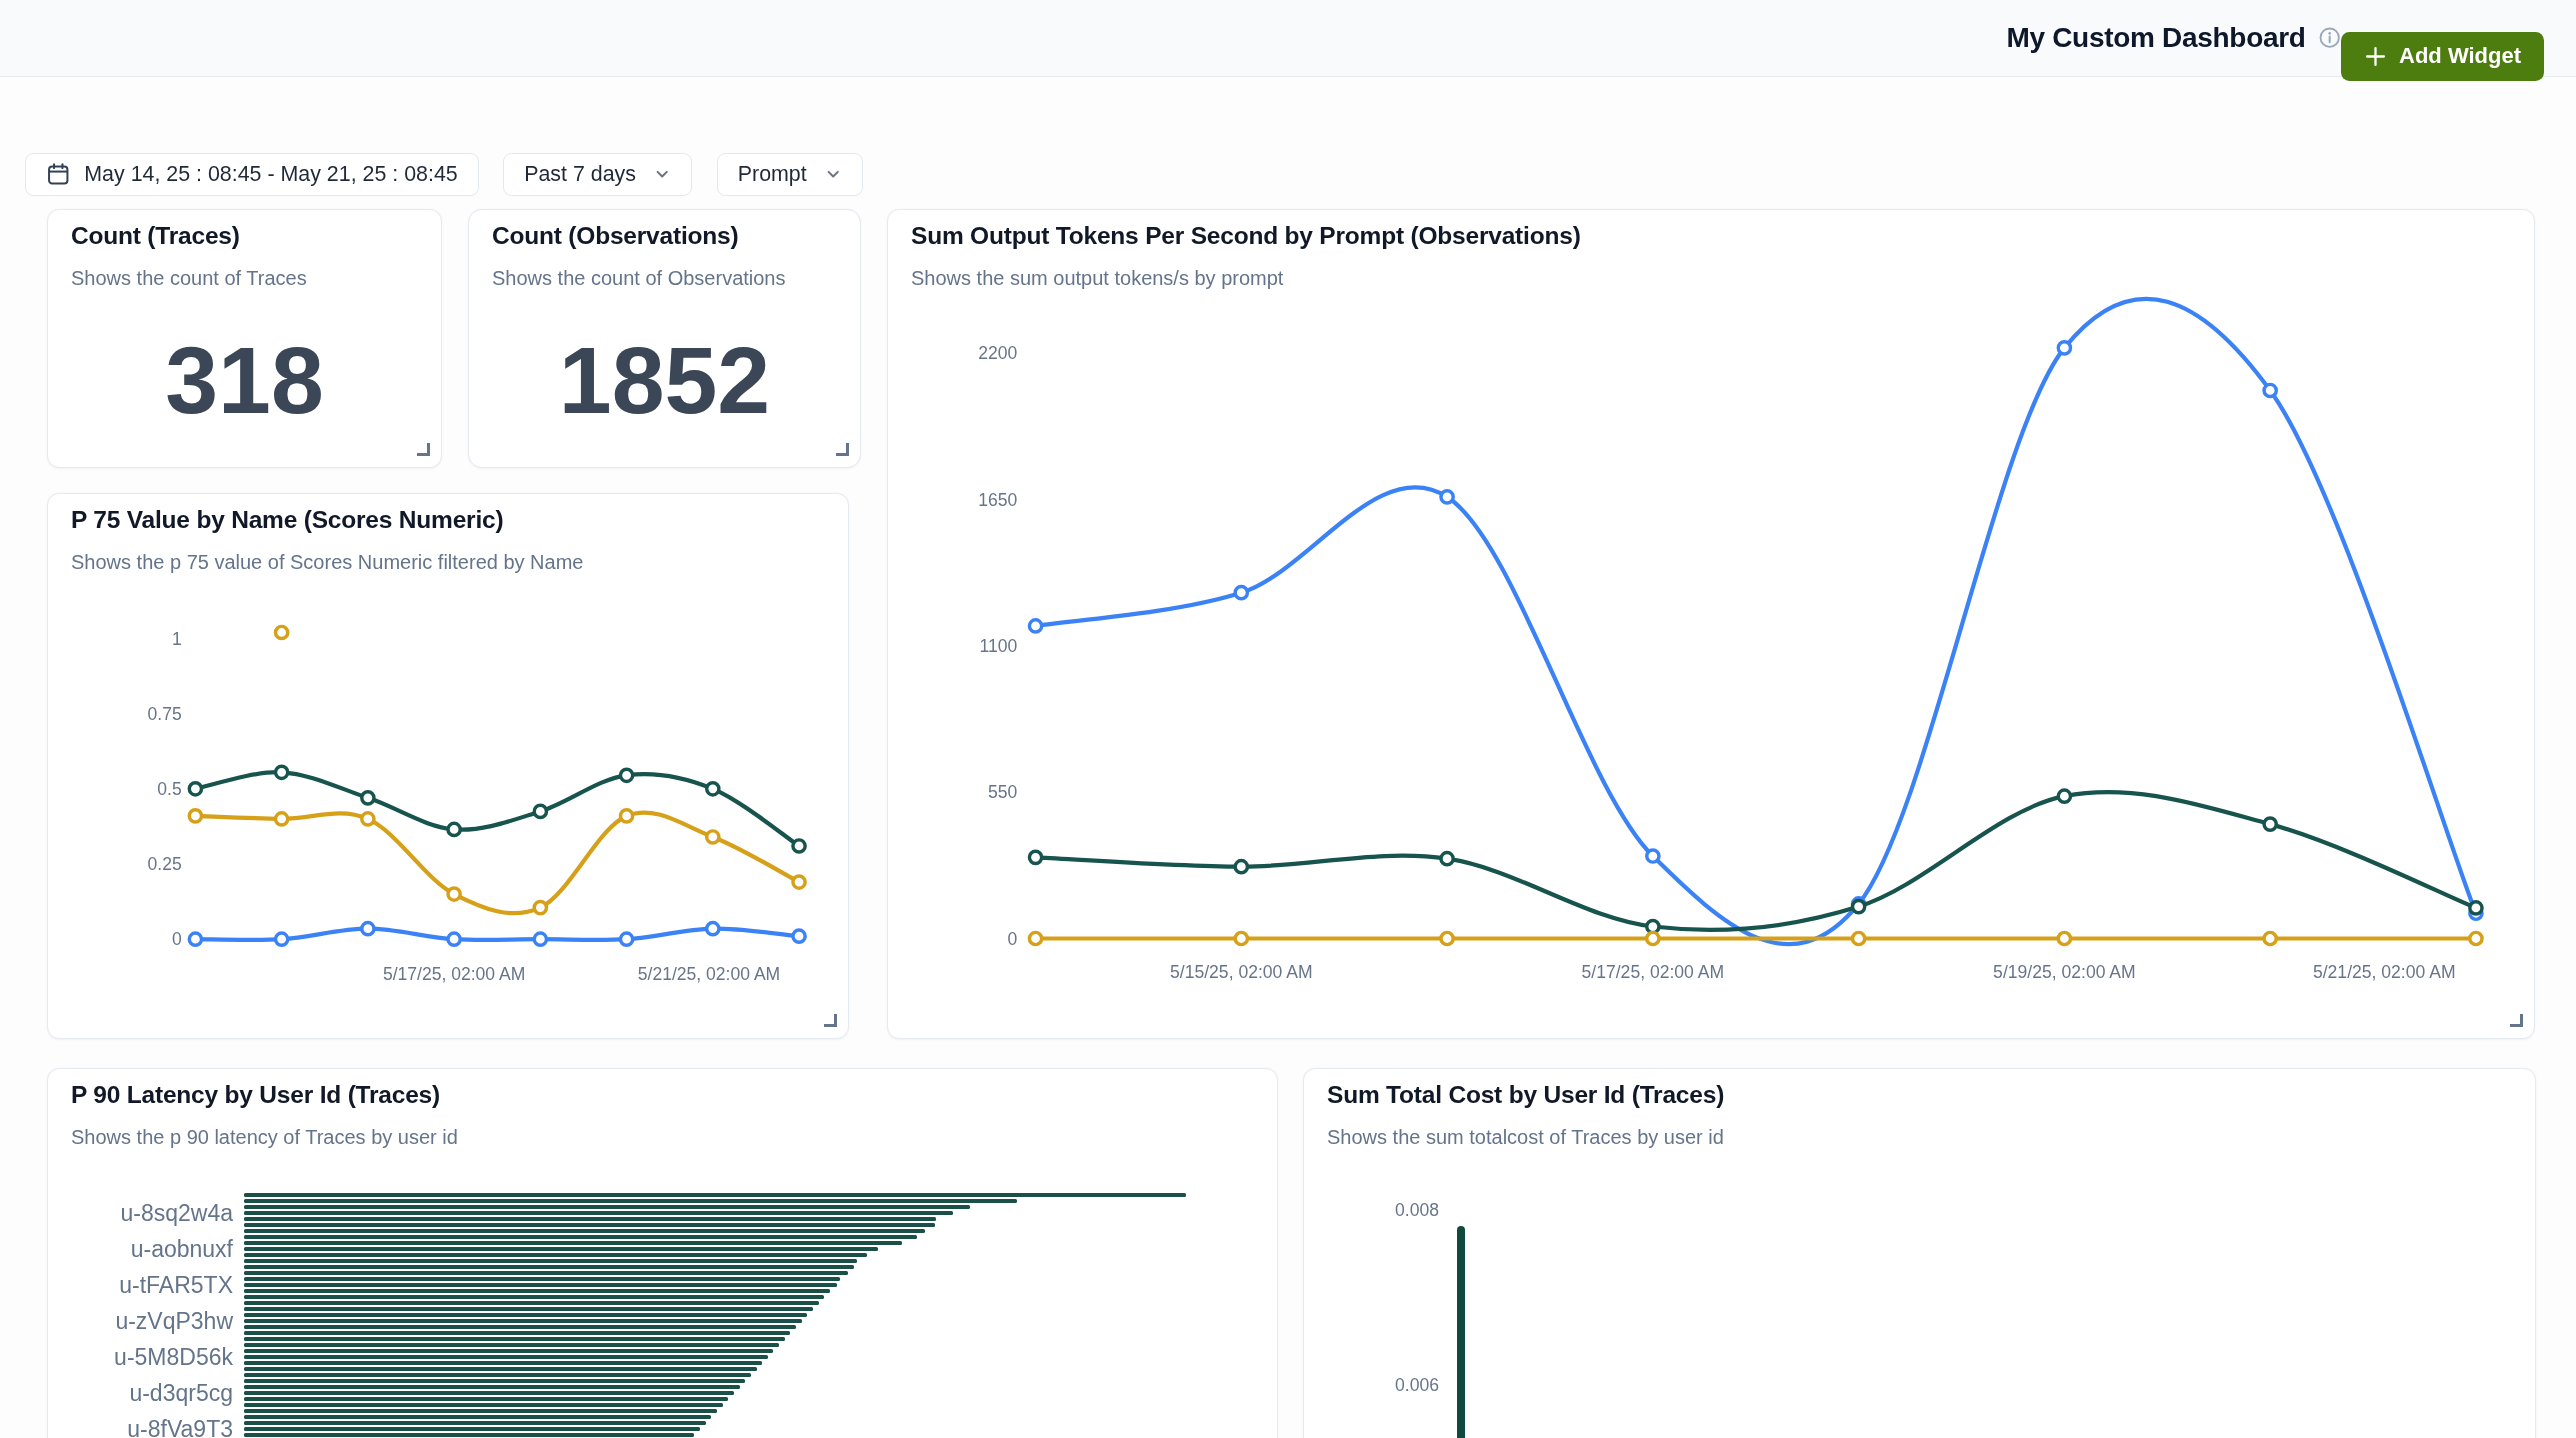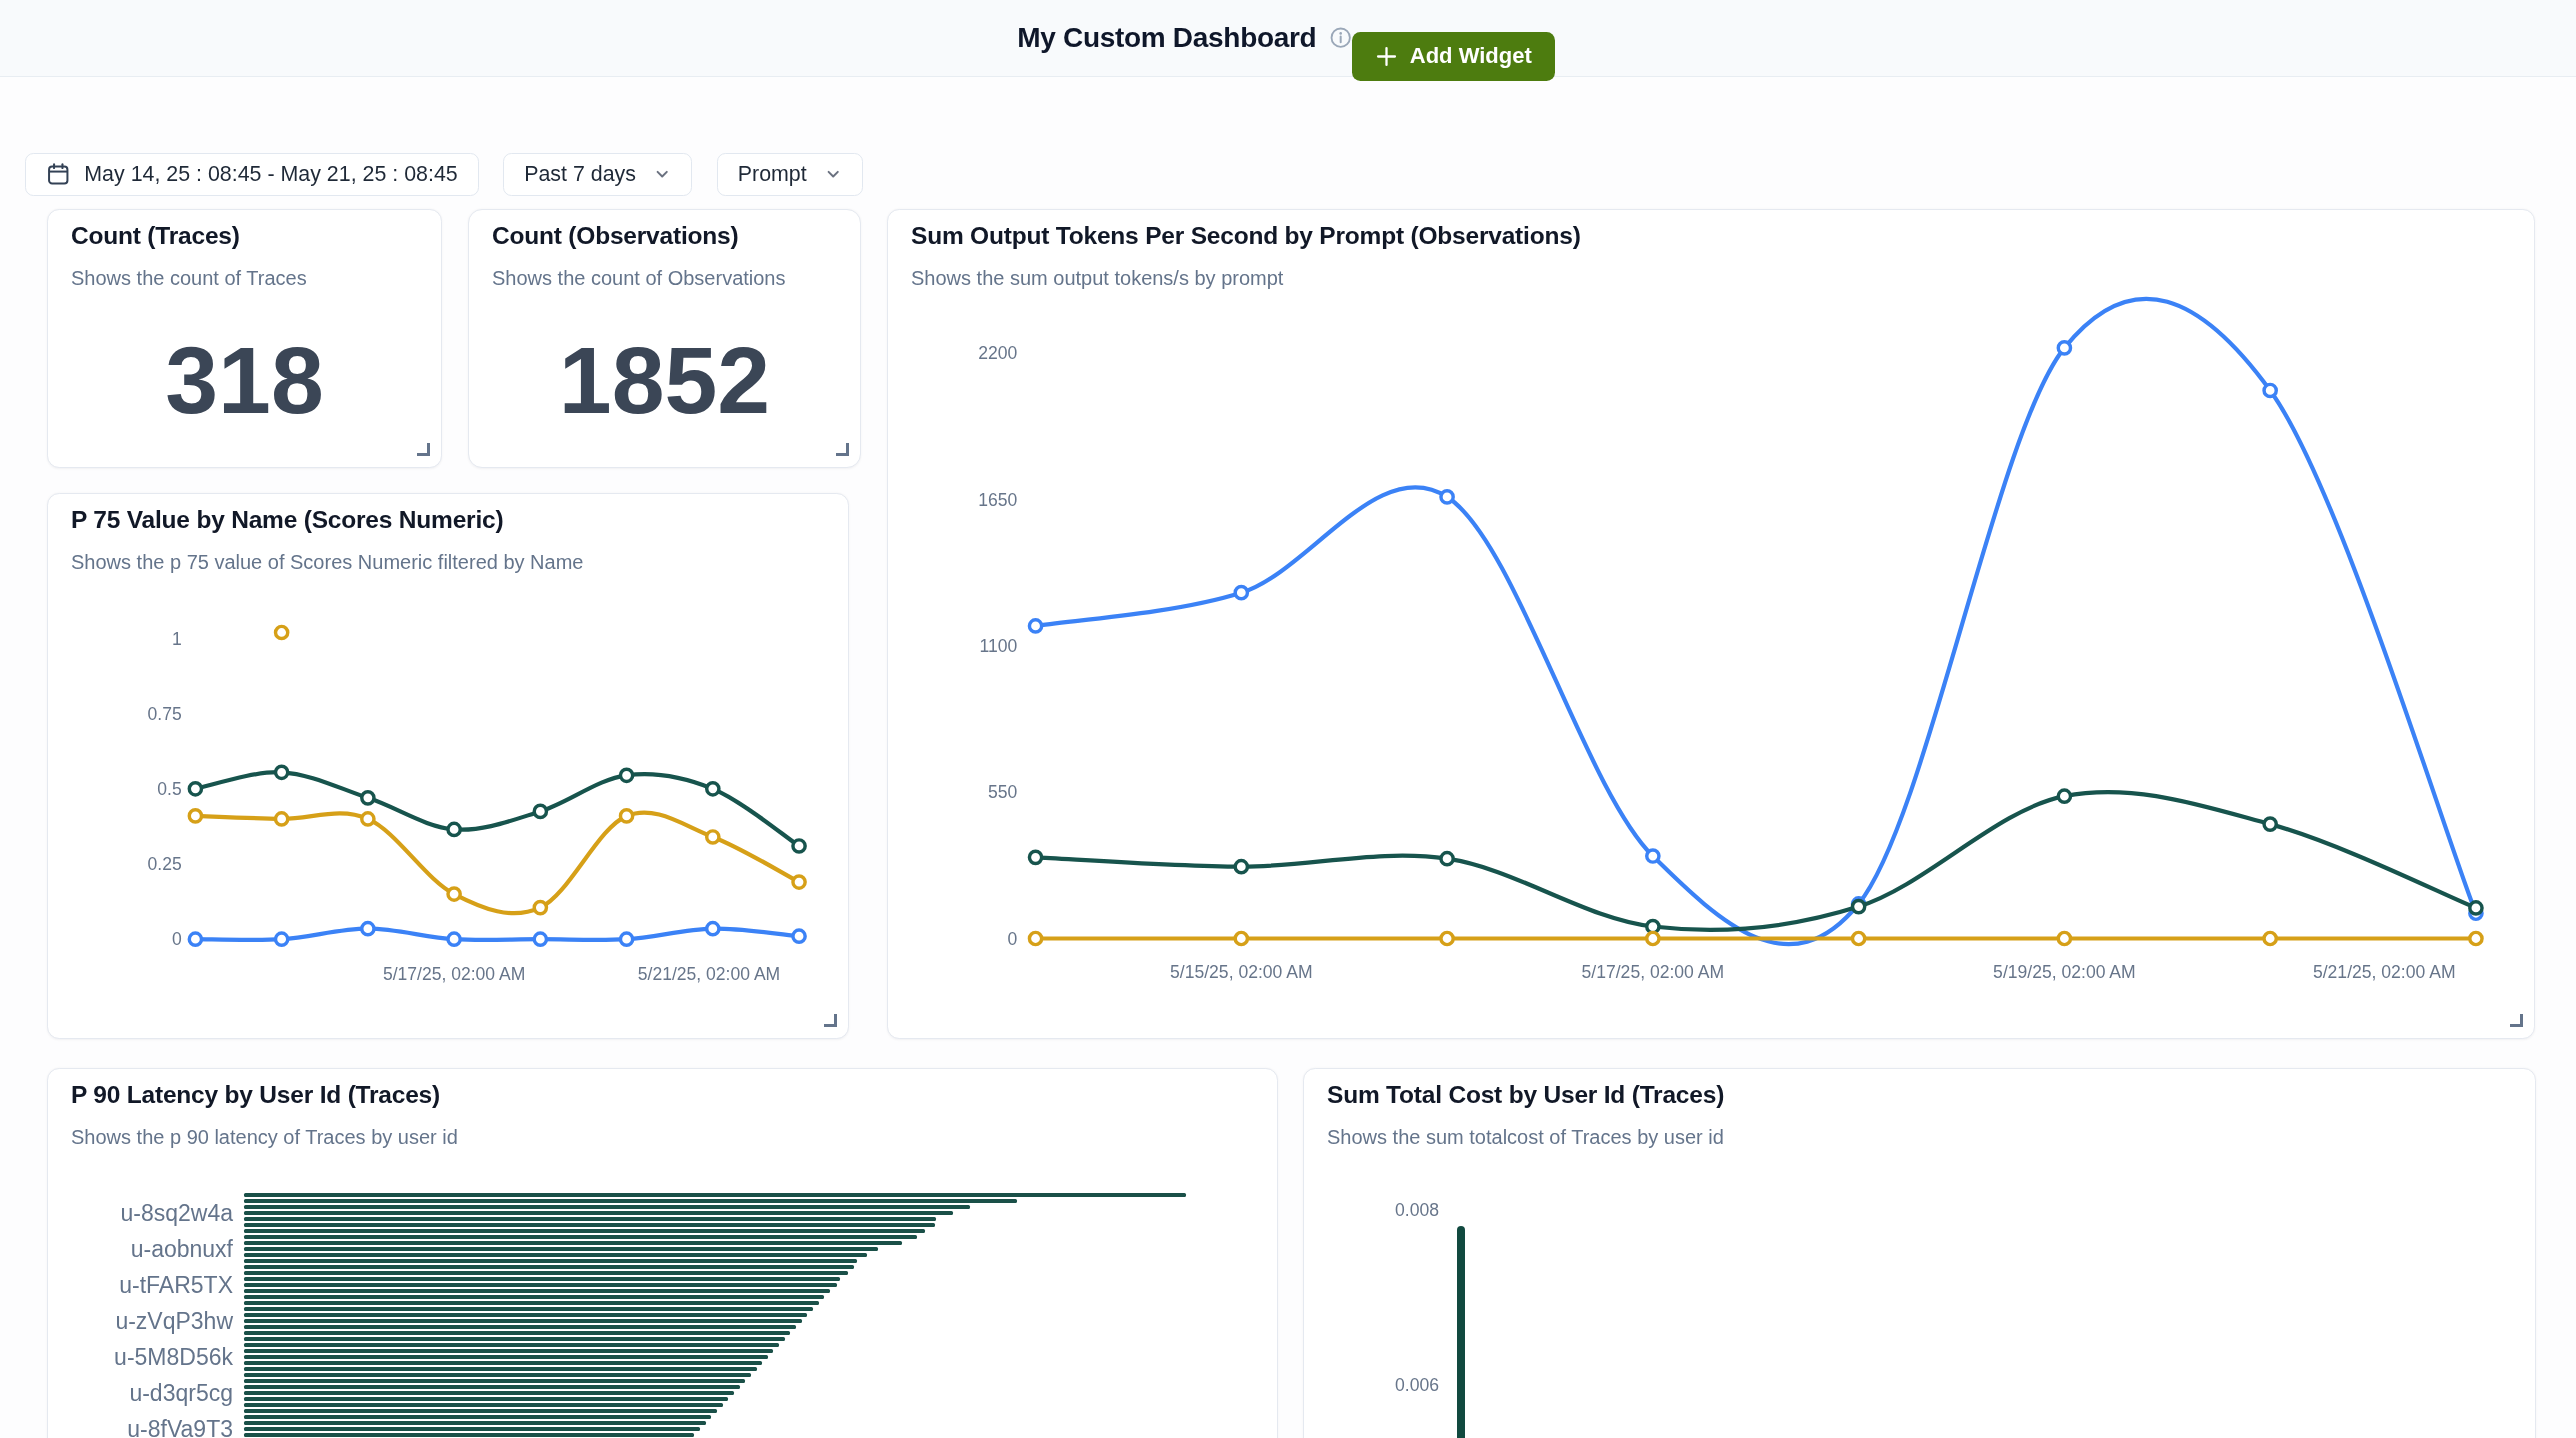--- a/index.html
+++ b/index.html
@@ -1,21 +1,21 @@
 <!DOCTYPE html>
 <html style="font-size:12.2px"><head>
 <meta charset="utf-8">
 <style>
   * { margin:0; padding:0; box-sizing:border-box; }
   html,body { width:2576px; height:1439px; overflow:hidden; }
   body { font-family:"Liberation Sans","DejaVu Sans",sans-serif; background:#fdfdfe; color:#111827; position:relative; }
 
   
   .header { position:absolute; left:0; top:0; width:2576px; height:77px; background:#f8fafc;
-            border-bottom:1.5px solid #e8edf2; display:flex; align-items:center; justify-content:center;
+            border-bottom:1.5px solid #e8edf2; display:flex; align-items:center; justify-content:flex-end;
             padding:0 32px 0 28px; }
   .title-wrap { display:flex; align-items:center; gap:13.8px; }
   .page-title { font-size:28px; font-weight:700; color:#0f172a; letter-spacing:-0.3px; }
   .info-icon { display:flex; align-items:center; }
   .add-btn { display:flex; align-items:center; gap:12.2px; height:49px; padding:0 23px; background:#4d7c0f;
              color:#ffffff; border:none; border-radius:8.4px; font-size:22px; font-weight:600; cursor:pointer;
              font-family:inherit;margin-top:36px; }
 
   
   .toolbar { position:absolute; left:25px; top:113px; display:flex; gap:24.5px;margin-top:40px; }

